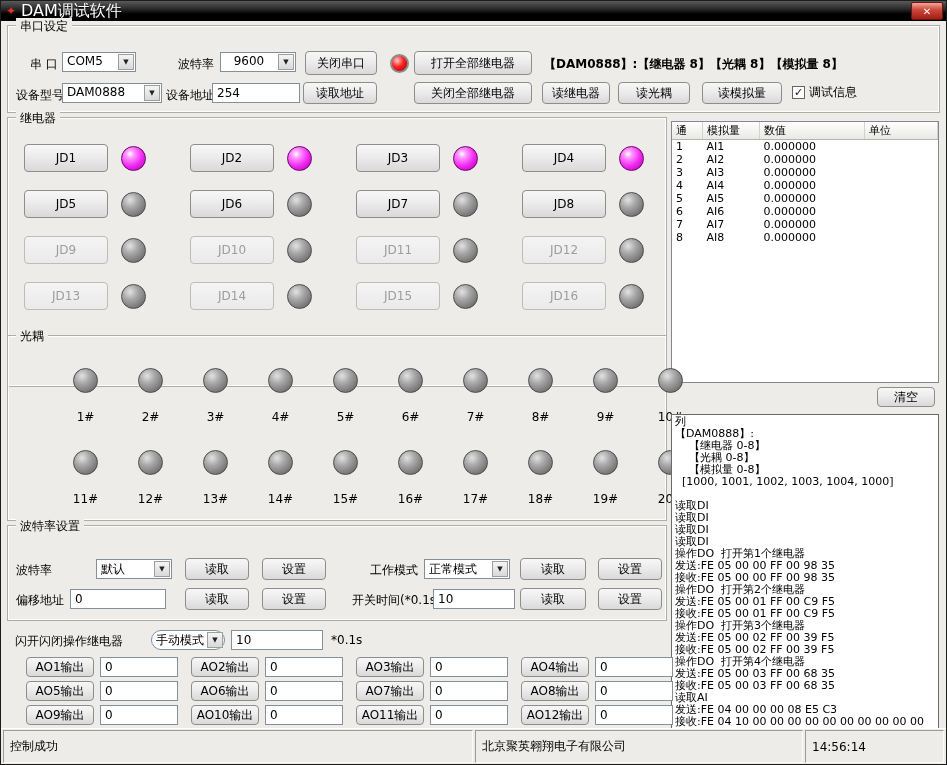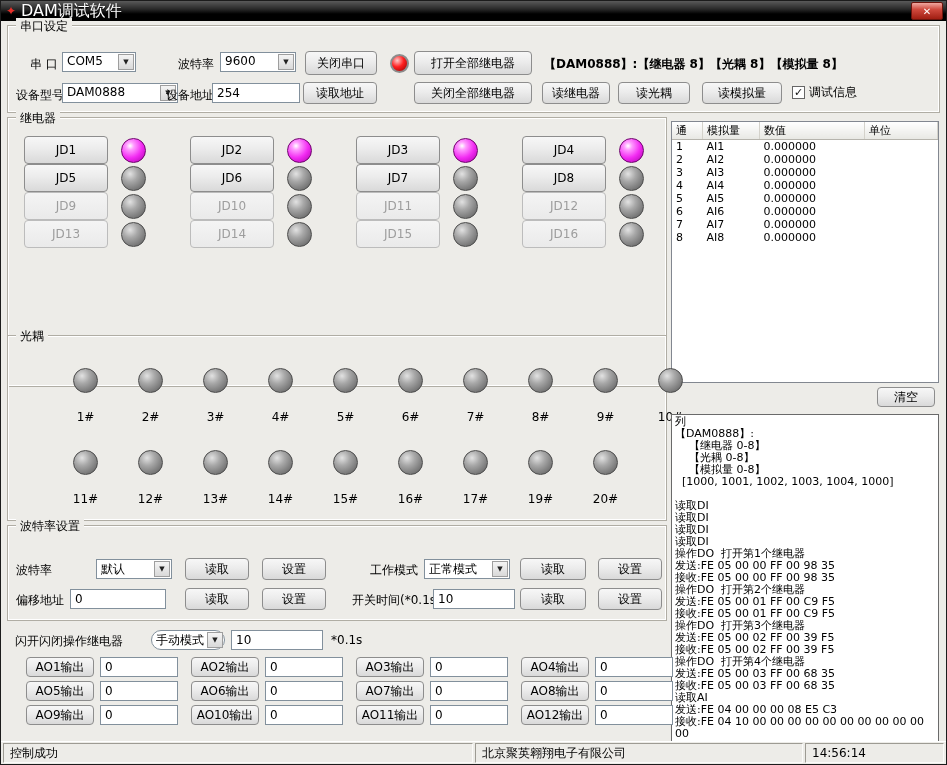--- a/index.html
+++ b/index.html
@@ -15,21 +15,21 @@
   .btn{box-sizing:border-box;background:linear-gradient(#f7f7f7,#ececec 45%,#d9d9d9);border:1px solid #8d8d8d;border-radius:4px;font-size:12px;font-family:inherit;color:#000;display:flex;align-items:center;justify-content:center;cursor:pointer;padding:0;white-space:nowrap;}
   .abs{position:absolute;}
   .combo{position:absolute;height:20px;background:#fff;border:1px solid #82909c;box-sizing:border-box;display:flex;align-items:stretch;cursor:pointer;}
   .combo-text{flex:1;padding:1px 4px;font-size:12px;white-space:nowrap;overflow:hidden;}
   .combo-arrow{width:16px;margin:1px;background:linear-gradient(#f4f4f4,#d9d9d9);border:1px solid #9e9e9e;display:flex;align-items:center;justify-content:center;font-size:7px;color:#222;box-sizing:border-box;}
   .tb{position:absolute;height:20px;box-sizing:border-box;background:#fff;border:1px solid #82909c;padding:1px 4px;font-size:12px;font-family:inherit;color:#000;}
   .led{width:25px;height:25px;border-radius:50%;box-sizing:border-box;flex:0 0 auto;}
   .led.on{background:radial-gradient(circle at 35% 30%,#ffffff 0%,#ff9bff 18%,#f22af2 55%,#a800a8 100%);border:1px solid #70026e;}
   .led.off{background:radial-gradient(circle at 35% 30%,#e2e2e2 0%,#a8a8a8 35%,#767676 75%,#5c5c5c 100%);border:1px solid #4c4c4c;}
   .led-red{position:absolute;width:15px;height:15px;border-radius:50%;background:radial-gradient(circle at 35% 30%,#ffc9c9 0%,#ff2020 45%,#8f0000 100%);border:2px solid #8c8c8c;box-sizing:content-box;}
-  .relay-grid{display:grid;grid-template-columns:repeat(4,166px);padding:18px 0 0 16px;}
+  .relay-grid{display:grid;grid-template-columns:repeat(4,166px);row-gap:18px;padding:26px 0 0 16px;}
   .relay-cell{display:flex;align-items:center;gap:13px;}
   .jd-btn{width:84px;height:28px;}
   .jd-btn.disabled{color:#9d9d9d;border-color:#bcbcbc;background:linear-gradient(#f4f4f4,#eaeaea);cursor:default;}
   .opto-row{display:grid;grid-template-columns:repeat(10,65px);margin-left:9px;}
   .opto-cell{display:flex;flex-direction:column;align-items:center;}
   .opto-label{margin-top:17px;font-size:12px;}
   .analog-panel{position:absolute;left:670px;top:120px;width:268px;height:262px;background:#fff;border:1px solid #828790;box-sizing:border-box;overflow:hidden;}
   table.analog{border-collapse:collapse;width:100%;font-size:11px;table-layout:fixed;}
   table.analog th{height:17px;font-weight:normal;text-align:left;padding:0 4px;background:linear-gradient(#ffffff,#e8e8e4);border-right:1px solid #d4d2cb;border-bottom:1px solid #b6b4ad;overflow:hidden;white-space:nowrap;}
   table.analog th:nth-child(1){width:22px;}
@@ -38,21 +38,21 @@
   table.analog td{height:13px;padding:0 4px;white-space:nowrap;overflow:hidden;}
   .clear-btn{left:876px;top:386px;width:58px;height:20px;}
   .log-panel{position:absolute;left:670px;top:413px;width:268px;height:329px;background:#fff;border:1px solid #6a6a6a;box-sizing:border-box;padding:1px 3px;overflow:hidden;}
   .log-line{font-size:11px;line-height:12px;min-height:12px;white-space:pre-wrap;}
   .ao-grid{position:absolute;left:18px;top:656px;display:grid;grid-template-columns:repeat(4,165px);grid-auto-rows:24px;}
   .ao-cell{display:flex;align-items:flex-start;padding-left:7px;gap:6px;}
   .ao-btn{width:68px;height:20px;}
   .ao-input{position:static;width:78px;height:20px;}
   .checkbox-wrap{position:absolute;display:flex;align-items:center;gap:4px;cursor:pointer;}
   .checkbox{width:13px;height:13px;background:#fff;border:1px solid #666;display:flex;align-items:center;justify-content:center;font-size:11px;line-height:11px;color:#111;box-sizing:border-box;}
-  .statusbar{position:absolute;left:0;right:0;bottom:0;height:23px;background:#edece8;display:flex;gap:2px;padding:1px 2px;box-sizing:border-box;border-top:1px solid #ffffff;}
+  .statusbar{position:absolute;left:0;right:0;bottom:0;height:36px;background:#edece8;display:flex;gap:2px;padding:1px 2px;box-sizing:border-box;border-top:1px solid #ffffff;}
   .status-cell{border:1px solid;border-color:#9d9b93 #fbfbf9 #fbfbf9 #9d9b93;display:flex;align-items:center;padding:0 6px;font-size:12px;box-sizing:border-box;white-space:nowrap;overflow:hidden;}
 </style>
 </head>
 <body>
 
 <div class="window">
 
   <div class="titlebar">
     <span class="app-icon">✦</span>
     <span class="title-text">DAM调试软件</span>
@@ -62,32 +62,32 @@
   <div class="groupbox" style="left:6px;top:24px;width:933px;height:88px;">
     <span class="gb-title">串口设定</span>
 
     <span class="lbl" style="left:8px;top:30px;margin-left:14px;">串  口</span>
     <div class="combo" style="left:54px;top:26px;width:74px;">
       <span class="combo-text">COM5</span>
       <span class="combo-arrow">▼</span>
     </div>
 
     <span class="lbl" style="left:170px;top:30px;">波特率</span>
-    <div class="combo" style="left:212px;top:26px;width:76px;">
+    <div class="combo" style="left:212px;top:26px;width:76px;text-align:center;">
       <span class="combo-text">9600</span>
       <span class="combo-arrow">▼</span>
     </div>
 
     <button class="btn abs" style="left:297px;top:25px;width:72px;height:24px;">关闭串口</button>
     <span class="led-red" style="left:382px;top:28px;"></span>
     <button class="btn abs" style="left:406px;top:25px;width:118px;height:24px;">打开全部继电器</button>
     <span class="lbl summary" style="left:536px;top:30px;">【DAM0888】:【继电器  8】【光耦 8】【模拟量 8】</span>
 
     <span class="lbl" style="left:8px;top:61px;">设备型号</span>
-    <div class="combo" style="left:54px;top:57px;width:116px;">
+    <div class="combo" style="left:54px;top:57px;width:100px;">
       <span class="combo-text">DAM0888</span>
       <span class="combo-arrow">▼</span>
     </div>
 
     <span class="lbl" style="left:158px;top:61px;">设备地址</span>
     <input class="tb" style="left: 204px; top: 57px; width: 88px;" value="254">
 
     <button class="btn abs" style="left:295px;top:56px;width:74px;height:22px;">读取地址</button>
     <button class="btn abs" style="left:406px;top:56px;width:118px;height:22px;">关闭全部继电器</button>
     <button class="btn abs" style="left:534px;top:56px;width:68px;height:22px;">读继电器</button>
@@ -306,20 +306,24 @@
         <span class="led off"></span>
         <span class="opto-label">15#</span>
       </div>
         <div class="opto-cell">
         <span class="led off"></span>
         <span class="opto-label">16#</span>
       </div>
         <div class="opto-cell">
         <span class="led off"></span>
         <span class="opto-label">17#</span>
+      </div>
+        <div class="opto-cell">
+        <span class="led off"></span>
+        <span class="opto-label">18#</span>
       </div>
         <div class="opto-cell">
         <span class="led off"></span>
         <span class="opto-label">19#</span>
       </div>
         <div class="opto-cell">
         <span class="led off"></span>
         <span class="opto-label">20#</span>
       </div>
       </div>

